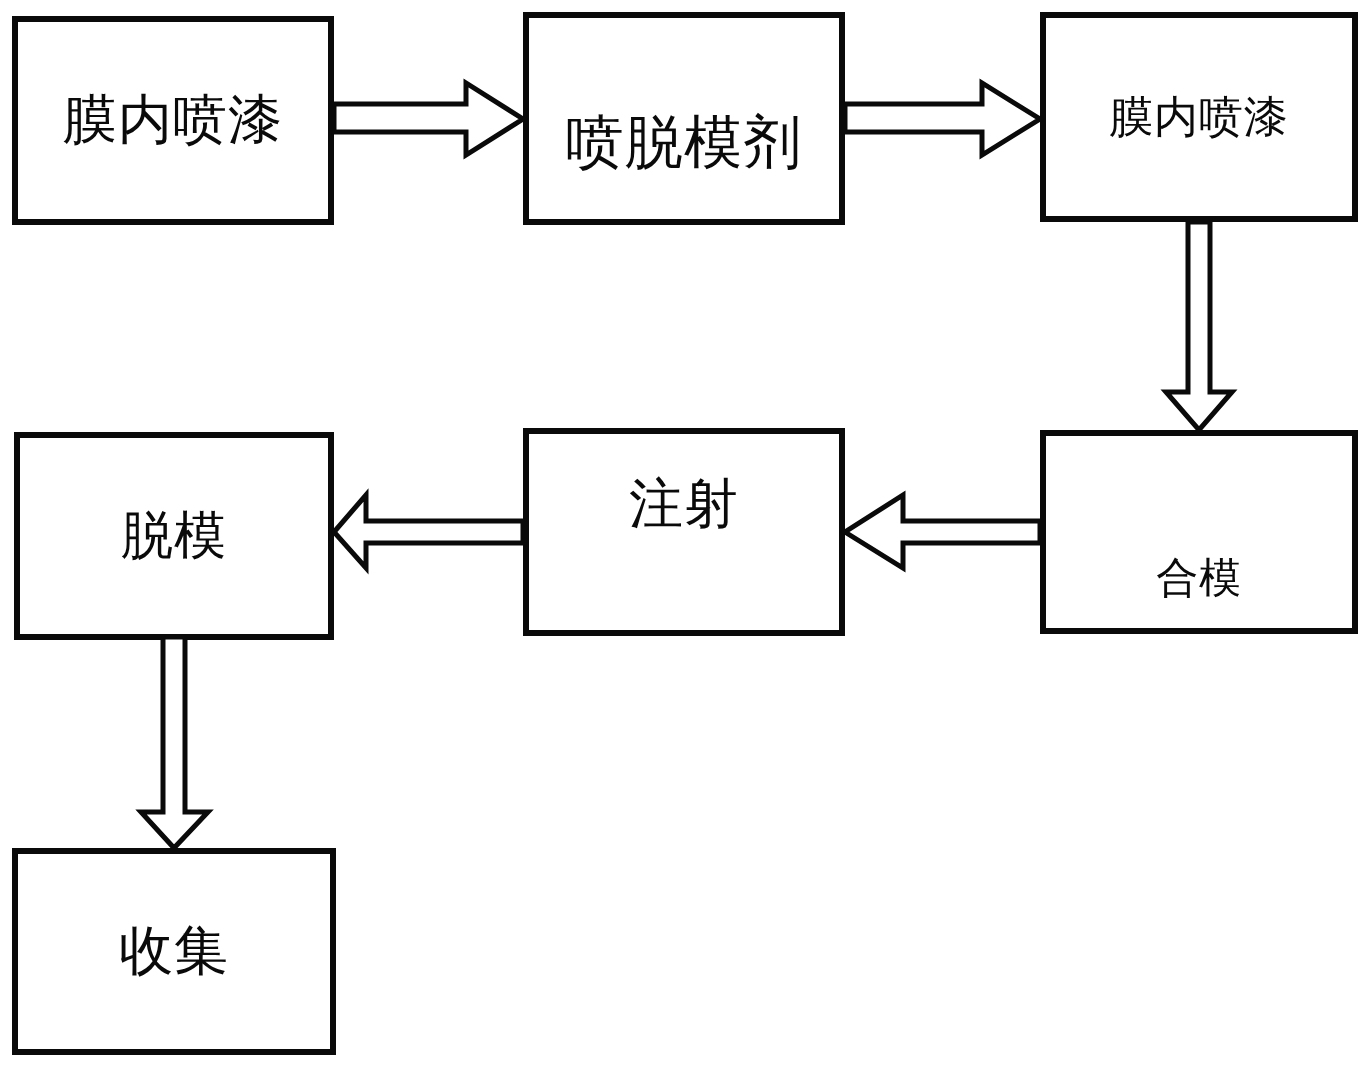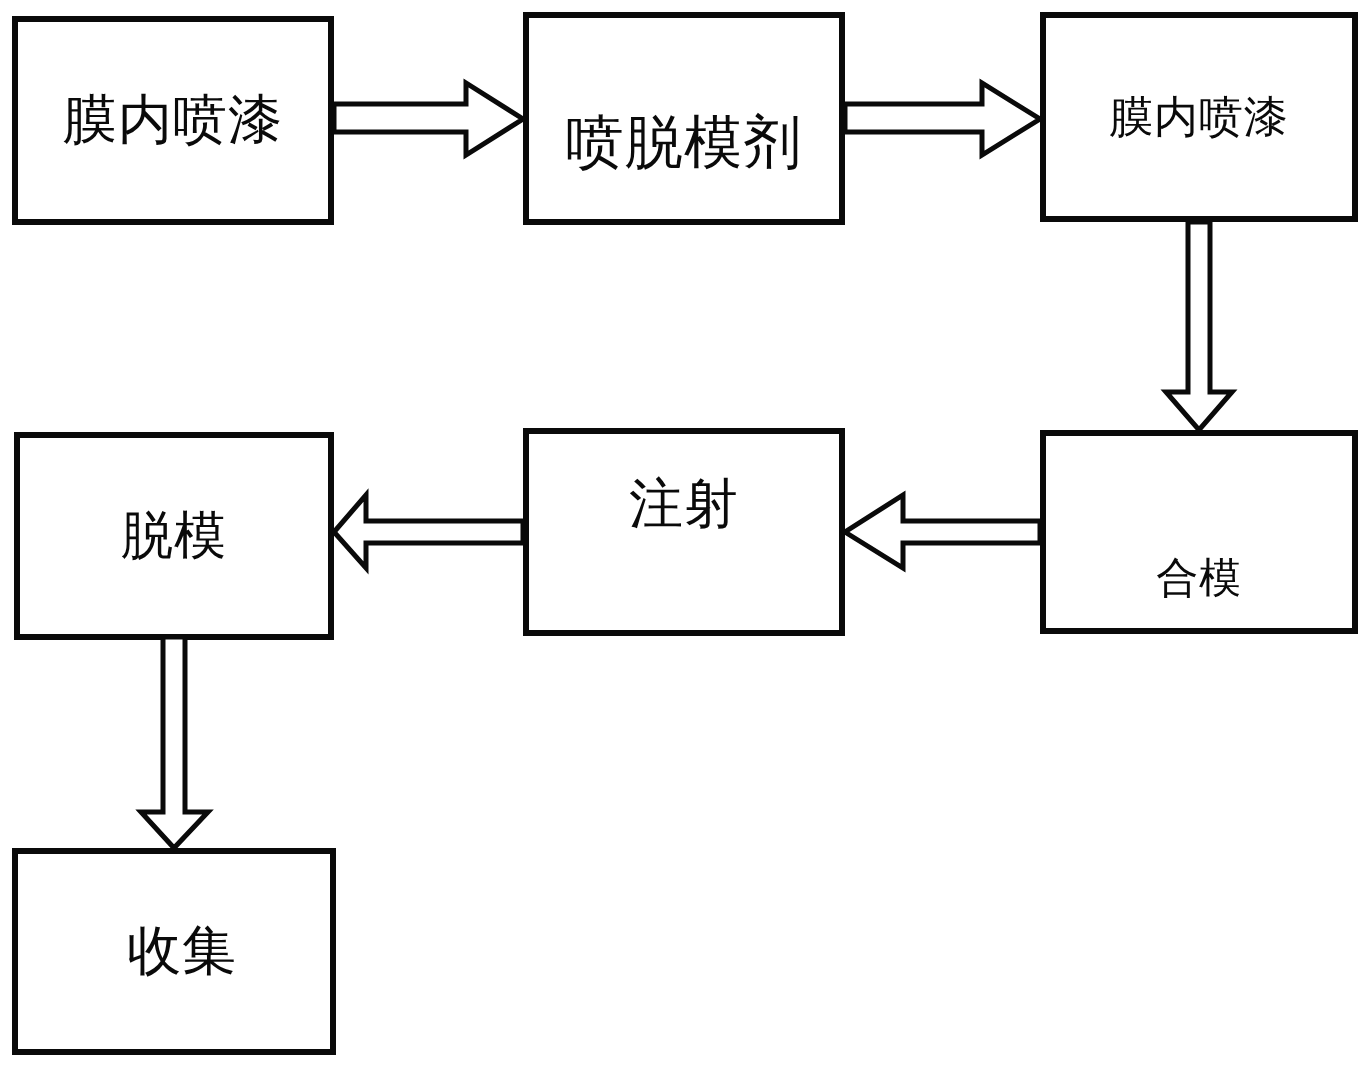--- a/index.html
+++ b/index.html
@@ -88,15 +88,15 @@
   <div class="node-label" style="left:523px; top:12px; width:322px; height:261px; font-size:58px;">喷脱模剂</div>
 
   <div class="node-label" style="left:1040px; top:12px; width:318px; height:210px; font-size:44px;">膜内喷漆</div>
 
   <div class="node-label" style="left:1040px; top:430px; width:318px; height:252px; font-size:42px;margin-top:22px;">合模</div>
 
   <div class="node-label" style="left:523px; top:428px; width:322px; height:152px; font-size:54px;">注射</div>
 
   <div class="node-label" style="left:14px; top:432px; width:320px; height:208px; font-size:52px;">脱模</div>
 
-  <div class="node-label" style="left:12px; top:848px; width:324px; height:207px; font-size:54px;padding-left:8px;">收集</div>
+  <div class="node-label" style="left:12px; top:848px; width:324px; height:207px; font-size:54px;">收集</div>
 
 </div>
 
 </body></html>

